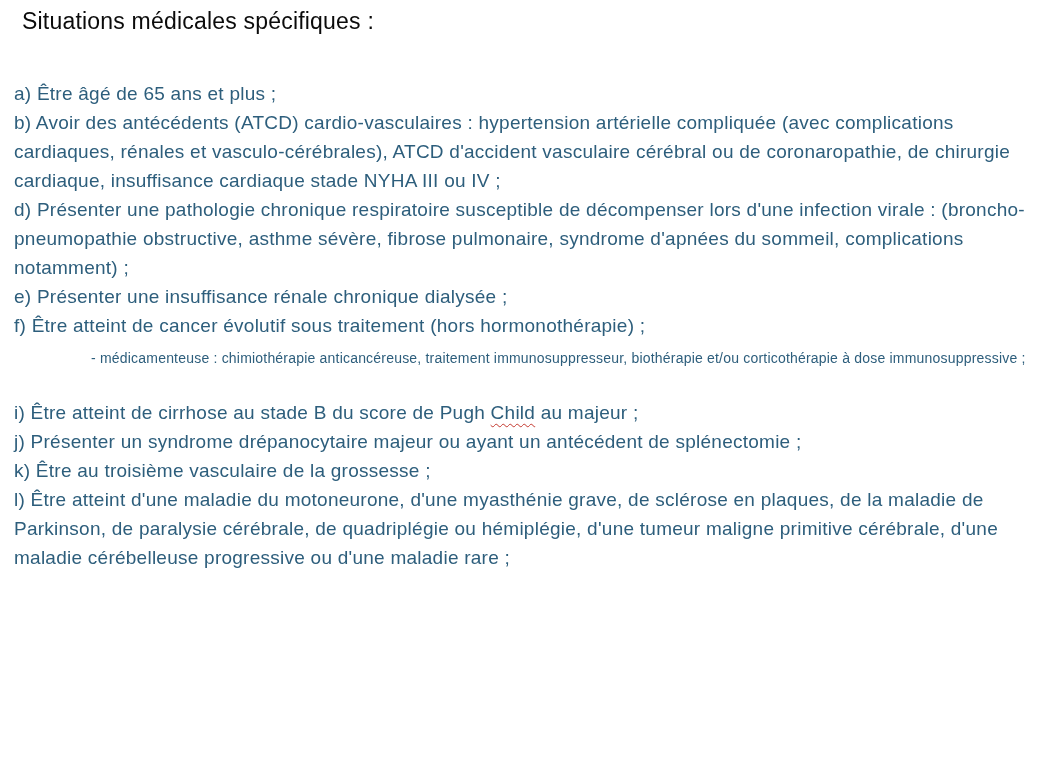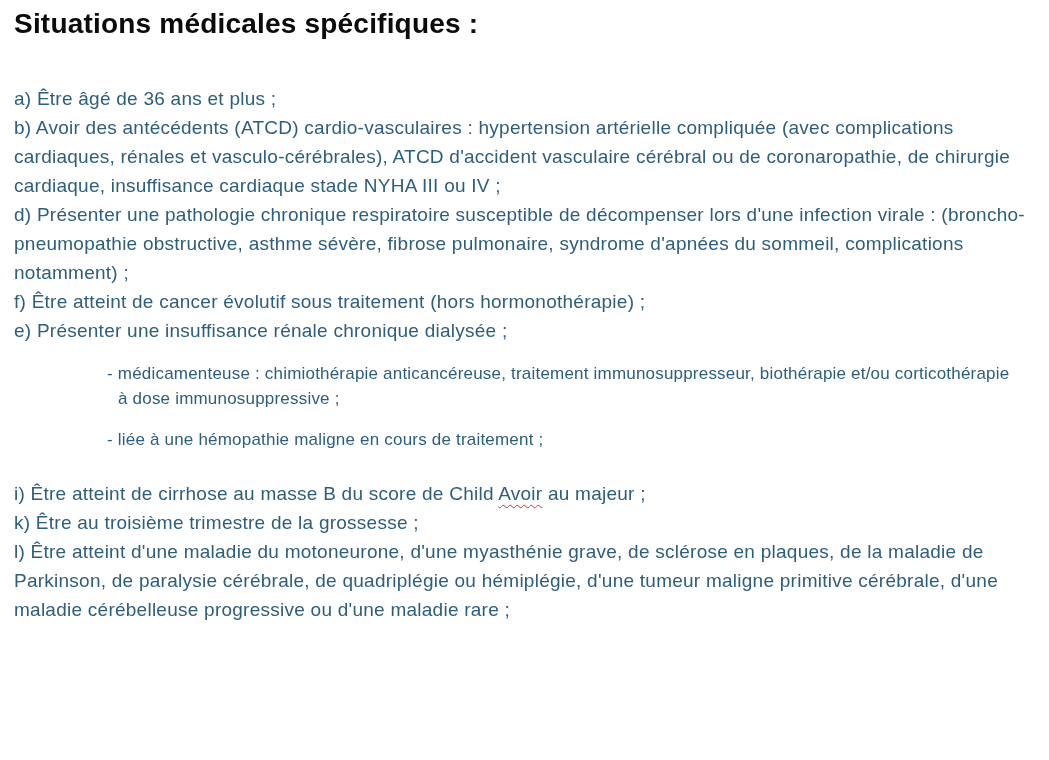--- a/index.html
+++ b/index.html
@@ -13,40 +13,40 @@
     width:1049px;height:760px;overflow:hidden;
     background:var(--background);
     font-family:"Liberation Sans","DejaVu Sans",sans-serif;
   }
   .doc{
     box-sizing:border-box;
     width:1049px;height:760px;
     padding:8px 16px 0 14px;
   }
   .doc-title{
-    margin:0 0 44px 0;
-    font-size:28px;
-    font-weight:700;
+    margin:0 0 44px 8px;
+    font-size:23px;
+    font-weight:400;
     letter-spacing:0.2px;
     color:var(--title-text);
   }
   .item{
     margin:0;
     font-size:19px;
     line-height:29px;
     letter-spacing:0.25px;
     color:var(--body-text);
   }
   .sublist{
     margin:6px 0 0 0;
     padding:0 0 0 88px;
   }
   .sub-item{
-    margin:16px;
-    font-size:17px;
+    margin:0;
+    font-size:14px;
     line-height:25px;
     letter-spacing:0.2px;
     color:var(--body-text);
     text-indent:-11px;
   }
   .after-list{
     margin-top:27px;
   }
   .spellcheck-word{
     text-decoration:underline wavy var(--spellcheck-underline);
@@ -56,31 +56,31 @@
   }
 </style>
 </head>
 <body>
 
 <div class="doc">
 
   <h1 class="doc-title">Situations médicales spécifiques :</h1>
 
   <div>
-    <p class="item">a) Être âgé de 36 ans et plus ;</p>
+    <p class="item">a) Être âgé de 65 ans et plus ;</p>
     <p class="item">b) Avoir des antécédents (ATCD) cardio-vasculaires : hypertension artérielle compliquée (avec complications cardiaques, rénales et vasculo-cérébrales), ATCD d'accident vasculaire cérébral ou de coronaropathie, de chirurgie cardiaque, insuffisance cardiaque stade NYHA III ou IV ;</p>
     <p class="item">d) Présenter une pathologie chronique respiratoire susceptible de décompenser lors d'une infection virale : (broncho-pneumopathie obstructive, asthme sévère, fibrose pulmonaire, syndrome d'apnées du sommeil, complications notamment) ;</p>
+    <p class="item">e) Présenter une insuffisance rénale chronique dialysée ;</p>
     <p class="item">f) Être atteint de cancer évolutif sous traitement (hors hormonothérapie) ;</p>
-    <p class="item">e) Présenter une insuffisance rénale chronique dialysée ;</p>
 
     <div class="sublist">
       <p class="sub-item">- médicamenteuse : chimiothérapie anticancéreuse, traitement immunosuppresseur, biothérapie et/ou corticothérapie à dose immunosuppressive ;</p>
-      <p class="sub-item">- liée à une hémopathie maligne en cours de traitement ;</p>
     </div>
 
     <div class="after-list">
-      <p class="item"><span>i) Être atteint de cirrhose au masse B du score de Child </span><span class="spellcheck-word">Avoir</span><span> au majeur ;</span></p>
-      <p class="item">k) Être au troisième trimestre de la grossesse ;</p>
+      <p class="item"><span>i) Être atteint de cirrhose au stade B du score de Pugh </span><span class="spellcheck-word">Child</span><span> au majeur ;</span></p>
+      <p class="item">j) Présenter un syndrome drépanocytaire majeur ou ayant un antécédent de splénectomie ;</p>
+      <p class="item">k) Être au troisième vasculaire de la grossesse ;</p>
       <p class="item">l) Être atteint d'une maladie du motoneurone, d'une myasthénie grave, de sclérose en plaques, de la maladie de Parkinson, de paralysie cérébrale, de quadriplégie ou hémiplégie, d'une tumeur maligne primitive cérébrale, d'une maladie cérébelleuse progressive ou d'une maladie rare ;</p>
     </div>
   </div>
 
 </div>
 
 </body></html>

